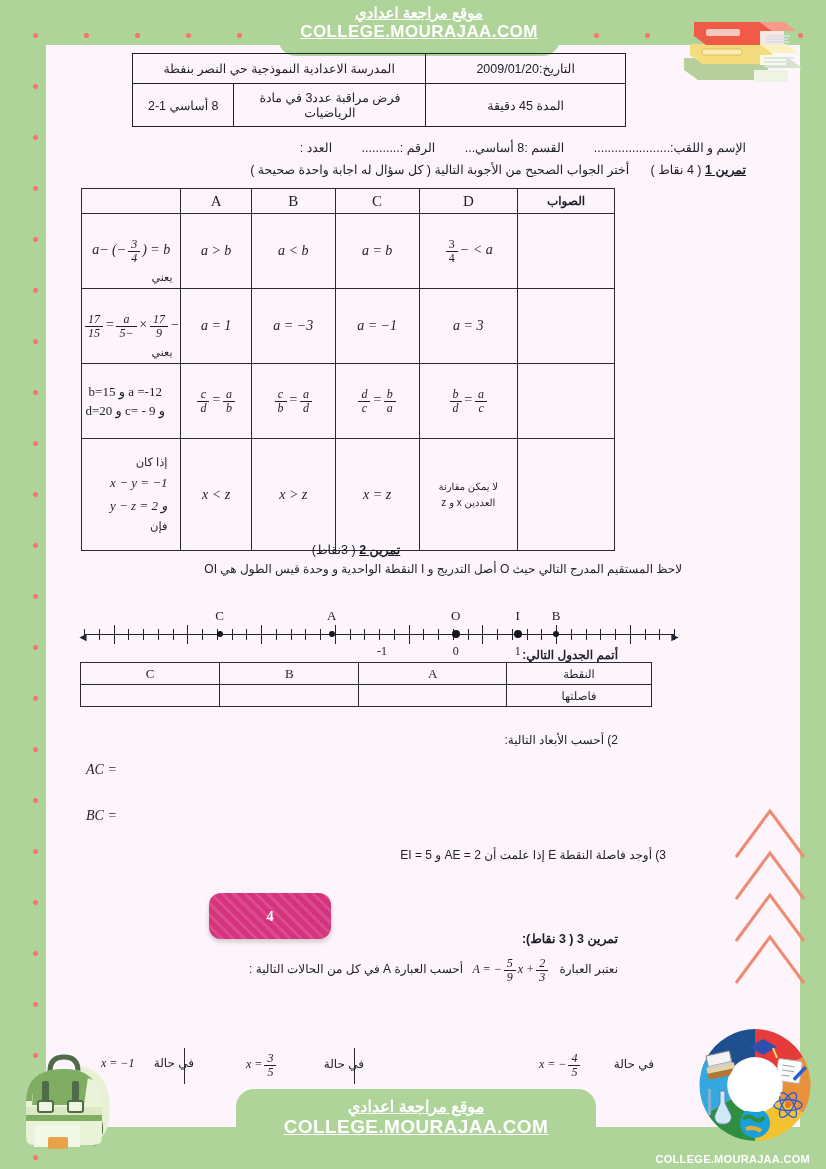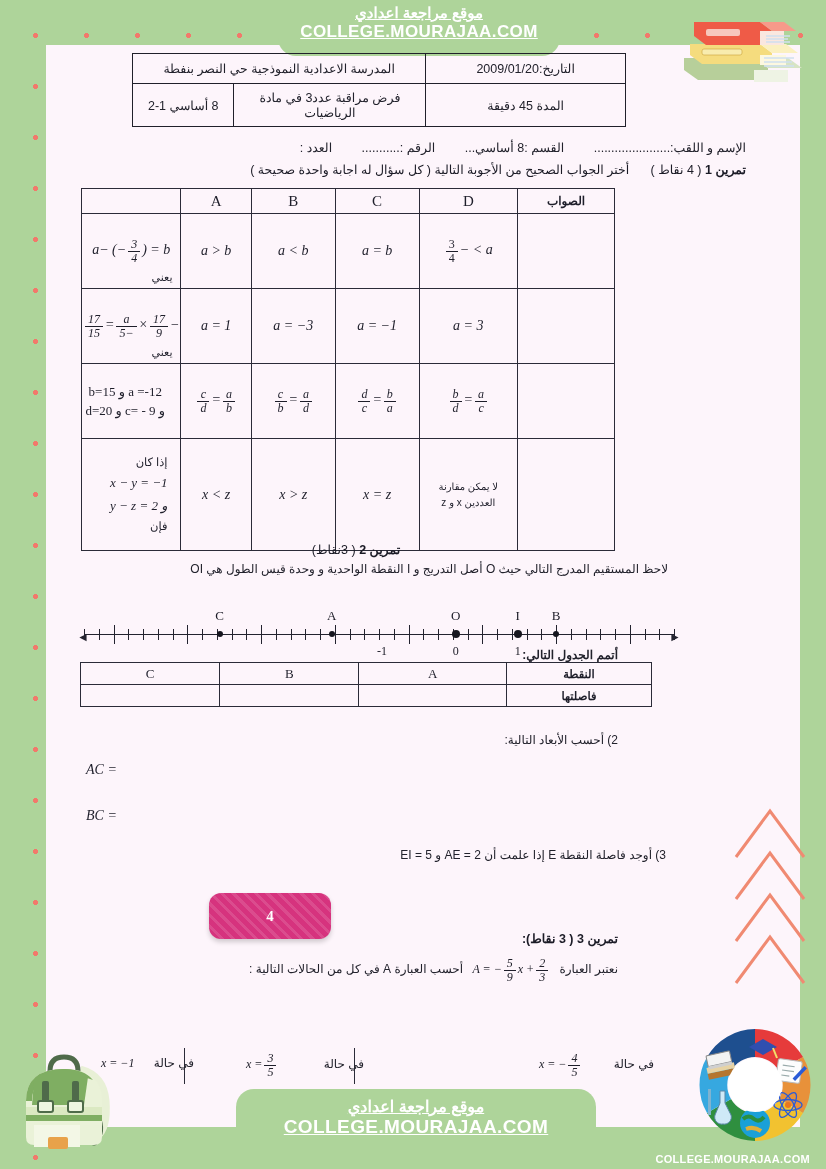--- a/index.html
+++ b/index.html
@@ -47,21 +47,21 @@
   .hdr .row2 td{height:36px;}
 
   .nameline{position:absolute;left:0;top:95px;width:700px;direction:rtl;text-align:right;
       font-size:12.5px;color:#22222c;font-family:"Liberation Sans", sans-serif;}
   .nameline span{margin-left:26px;}
 
   .ex-title{position:absolute;direction:rtl;text-align:right;font-size:12.5px;color:#1b1b26;
       font-family:"Liberation Sans", sans-serif;font-weight:bold;}
   .ex-sub{position:absolute;direction:rtl;text-align:right;font-size:12px;color:#22222c;
       font-family:"Liberation Sans", sans-serif;}
-  .u{}
+  .u{text-decoration:underline;}
 
   table.q1{position:absolute;left:35px;top:143px;width:534px;border-collapse:collapse;direction:rtl;}
   table.q1 td,table.q1 th{border:1px solid #2b2b38;color:#1e1e2a;text-align:center;vertical-align:middle;}
   table.q1 th{font-size:15px;height:22px;font-family:"Liberation Serif", serif;font-weight:normal;}
   table.q1 .arth{font-family:"Liberation Sans", sans-serif;font-size:12px;font-weight:bold;}
   table.q1 td{height:72px;font-size:14px;}
   .c-ans{width:104px;}.c-d{width:104px;}.c-c{width:88px;}.c-b{width:88px;}.c-a{width:72px;}.c-st{width:auto;}
 
   
   .mi{font-style:italic;font-family:"Liberation Serif", serif;}
@@ -78,21 +78,21 @@
   .tick{position:absolute;top:29px;width:1px;height:11px;background:#23232f;}
   .tick.major{top:25px;height:19px;}
   .ptdot{position:absolute;top:31px;width:6px;height:6px;border-radius:50%;background:#16161f;margin-left:-3px;}
   .ptdot.big{width:8px;height:8px;top:30px;margin-left:-4px;}
   .ptlab{position:absolute;top:8px;font-size:13px;color:#1b1b26;font-family:"Liberation Serif", serif;transform:translateX(-50%);}
   .axlab{position:absolute;top:44px;font-size:12px;color:#1b1b26;font-family:"Liberation Serif", serif;transform:translateX(-50%);}
   .arrow-l,.arrow-r{position:absolute;top:30px;font-size:12px;color:#23232f;}
 
   table.pts{position:absolute;left:34px;top:617px;width:572px;border-collapse:collapse;direction:rtl;}
   table.pts td{border:1px solid #2b2b38;height:19px;text-align:center;font-size:13px;color:#1e1e2a;}
-  table.pts td.hd{font-family:"Liberation Sans", sans-serif;font-size:11.5px;font-weight:bold;}
+  table.pts td.hd{font-family:"Liberation Sans", sans-serif;font-size:11.5px;}
   .pts-c1{width:142px;}
 
   .mathline{position:absolute;font-style:italic;font-size:14px;color:#1e1e2a;font-family:"Liberation Serif", serif;}
 
   .badge{position:absolute;left:163px;top:848px;width:122px;height:46px;border-radius:12px;
      background:#d6337e;color:#ffffff;font-size:15px;font-weight:bold;text-align:center;line-height:46px;
      box-shadow:0 3px 5px rgba(0,0,0,.18);
      background-image:repeating-linear-gradient(45deg, rgba(255,255,255,.12) 0 3px, transparent 3px 8px);}
 
   .cases{position:absolute;left:20px;top:1005px;width:600px;height:40px;direction:rtl;}
@@ -227,21 +227,21 @@
         </div>
       </td>
     </tr>
   </tbody>
     </table>
 
   <div class="ex-title" style="left:0;top:497px;width:620px;text-align:center;">
     <span class="u">تمرين 2</span>
     <span style="font-weight:normal">( 3نقاط)</span>
   </div>
-  <div class="ex-sub" style="left:2px;top:517px;width:620px;">لاحظ المستقيم المدرج التالي حيث O أصل التدريج و I النقطة الواحدية و وحدة قيس الطول هي OI</div>
+  <div class="ex-sub" style="left:16px;top:517px;width:620px;">لاحظ المستقيم المدرج التالي حيث O أصل التدريج و I النقطة الواحدية و وحدة قيس الطول هي OI</div>
 
   <div class="numline">
     <div class="nl-axis"></div>
     <span class="arrow-l" style="left:-7px">◄</span>
     <span class="arrow-r" style="right:-7px">►</span>
     <div id="ticks">
         <div class="tick" style="left: 0px;"></div>
         <div class="tick" style="left: 14.75px;"></div>
         <div class="tick major" style="left: 29.5px;"></div>
         <div class="tick" style="left: 44.25px;"></div>

